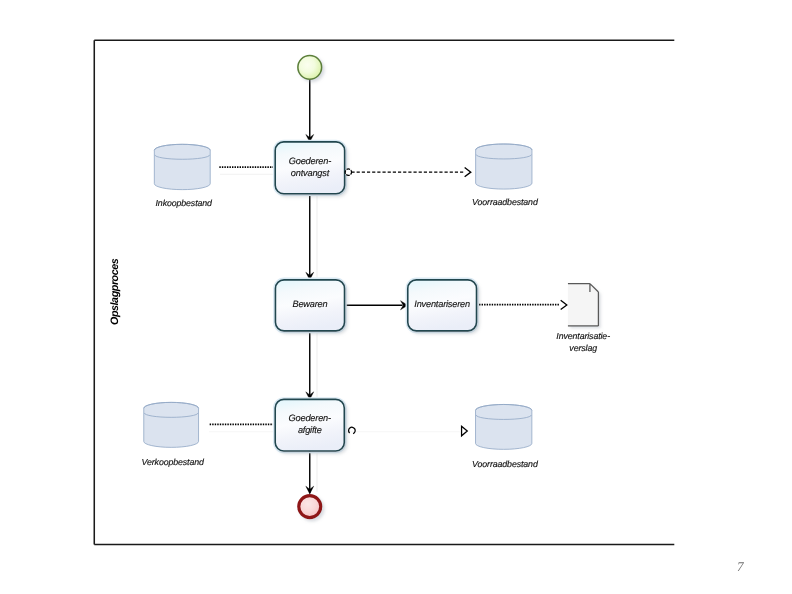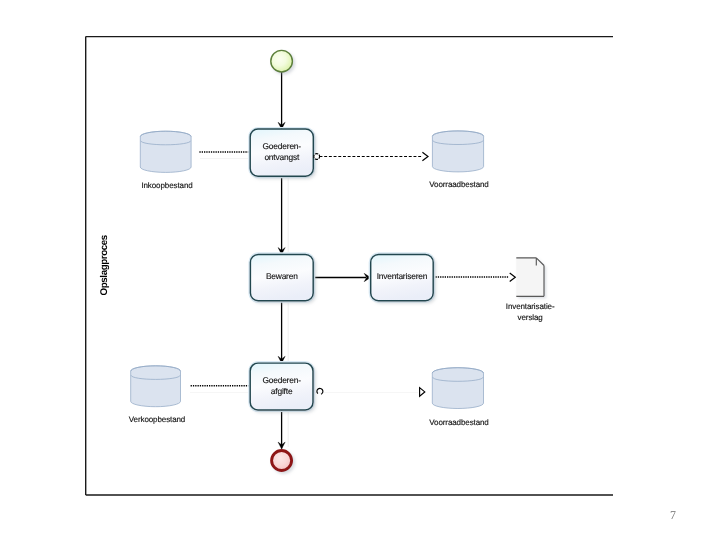--- a/index.html
+++ b/index.html
@@ -1,19 +1,19 @@
 <!DOCTYPE html>
 <html><head>
 <meta charset="utf-8">
 <title>Opslagproces</title>
 <style>
   html,body{margin:0;padding:0;background:#ffffff;}
   body{width:720px;height:540px;overflow:hidden;font-family:"Liberation Sans",sans-serif;
         -webkit-font-smoothing:antialiased;text-rendering:geometricPrecision;}
-  #slide{position:relative;width:720px;height:540px;background:#fff;}
+  #slide{position:relative;width:720px;height:540px;background:#fff;font-style:italic;}
   svg#diagram{position:absolute;left:0;top:0;width:720px;height:540px;display:block;}
   .pagenum{position:absolute;left:670px;top:507.5px;font-size:12px;color:#6e6e6e;
            font-family:"Liberation Serif",serif;letter-spacing:0;}
   text{font-family:"Liberation Sans",sans-serif;}
   .task-label{font-size:8.4px;letter-spacing:-0.18px;fill:#111111;text-anchor:middle;
               stroke:#111111;stroke-width:0.12px;paint-order:stroke fill;}
   .store-label{font-size:8px;letter-spacing:-0.1px;fill:#111111;text-anchor:middle;
                stroke:#111111;stroke-width:0.14px;paint-order:stroke fill;}
   .obj-label{font-size:8px;letter-spacing:-0.1px;fill:#111111;text-anchor:middle;
              stroke:#111111;stroke-width:0.14px;paint-order:stroke fill;}

